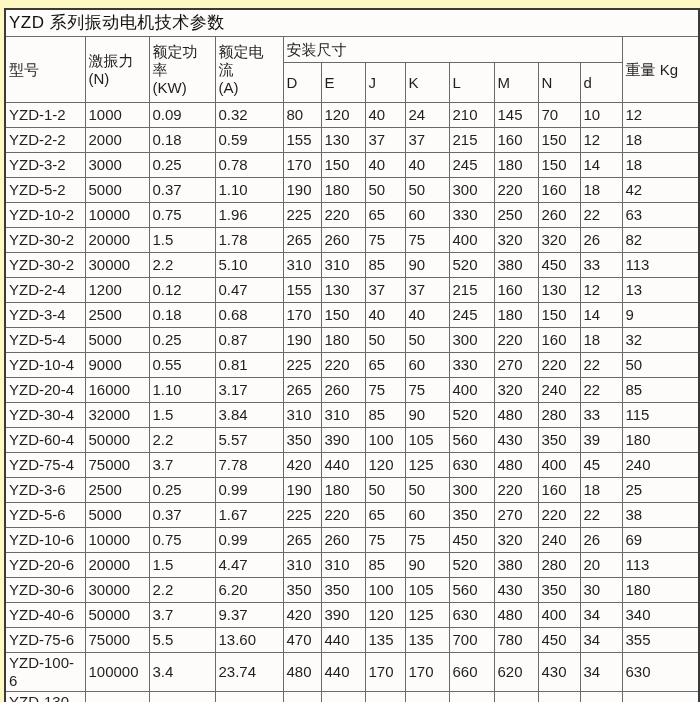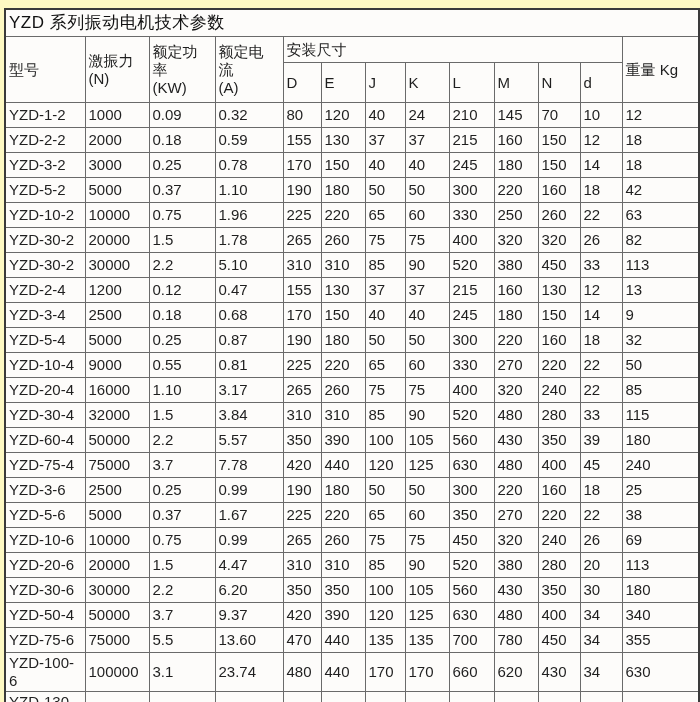--- a/index.html
+++ b/index.html
@@ -389,21 +389,21 @@
           <td>350</td>
           <td>100</td>
           <td>105</td>
           <td>560</td>
           <td>430</td>
           <td>350</td>
           <td>30</td>
           <td>180</td>
         </tr>
         <tr>
-          <td>YZD-50-4</td>
+          <td>YZD-40-6</td>
           <td>50000</td>
           <td>3.7</td>
           <td>9.37</td>
           <td>420</td>
           <td>390</td>
           <td>120</td>
           <td>125</td>
           <td>630</td>
           <td>480</td>
           <td>400</td>
@@ -421,21 +421,21 @@
           <td>135</td>
           <td>700</td>
           <td>780</td>
           <td>450</td>
           <td>34</td>
           <td>355</td>
         </tr>
         <tr>
           <td>YZD-100-6</td>
           <td>100000</td>
-          <td>3.1</td>
+          <td>3.4</td>
           <td>23.74</td>
           <td>480</td>
           <td>440</td>
           <td>170</td>
           <td>170</td>
           <td>660</td>
           <td>620</td>
           <td>430</td>
           <td>34</td>
           <td>630</td>

